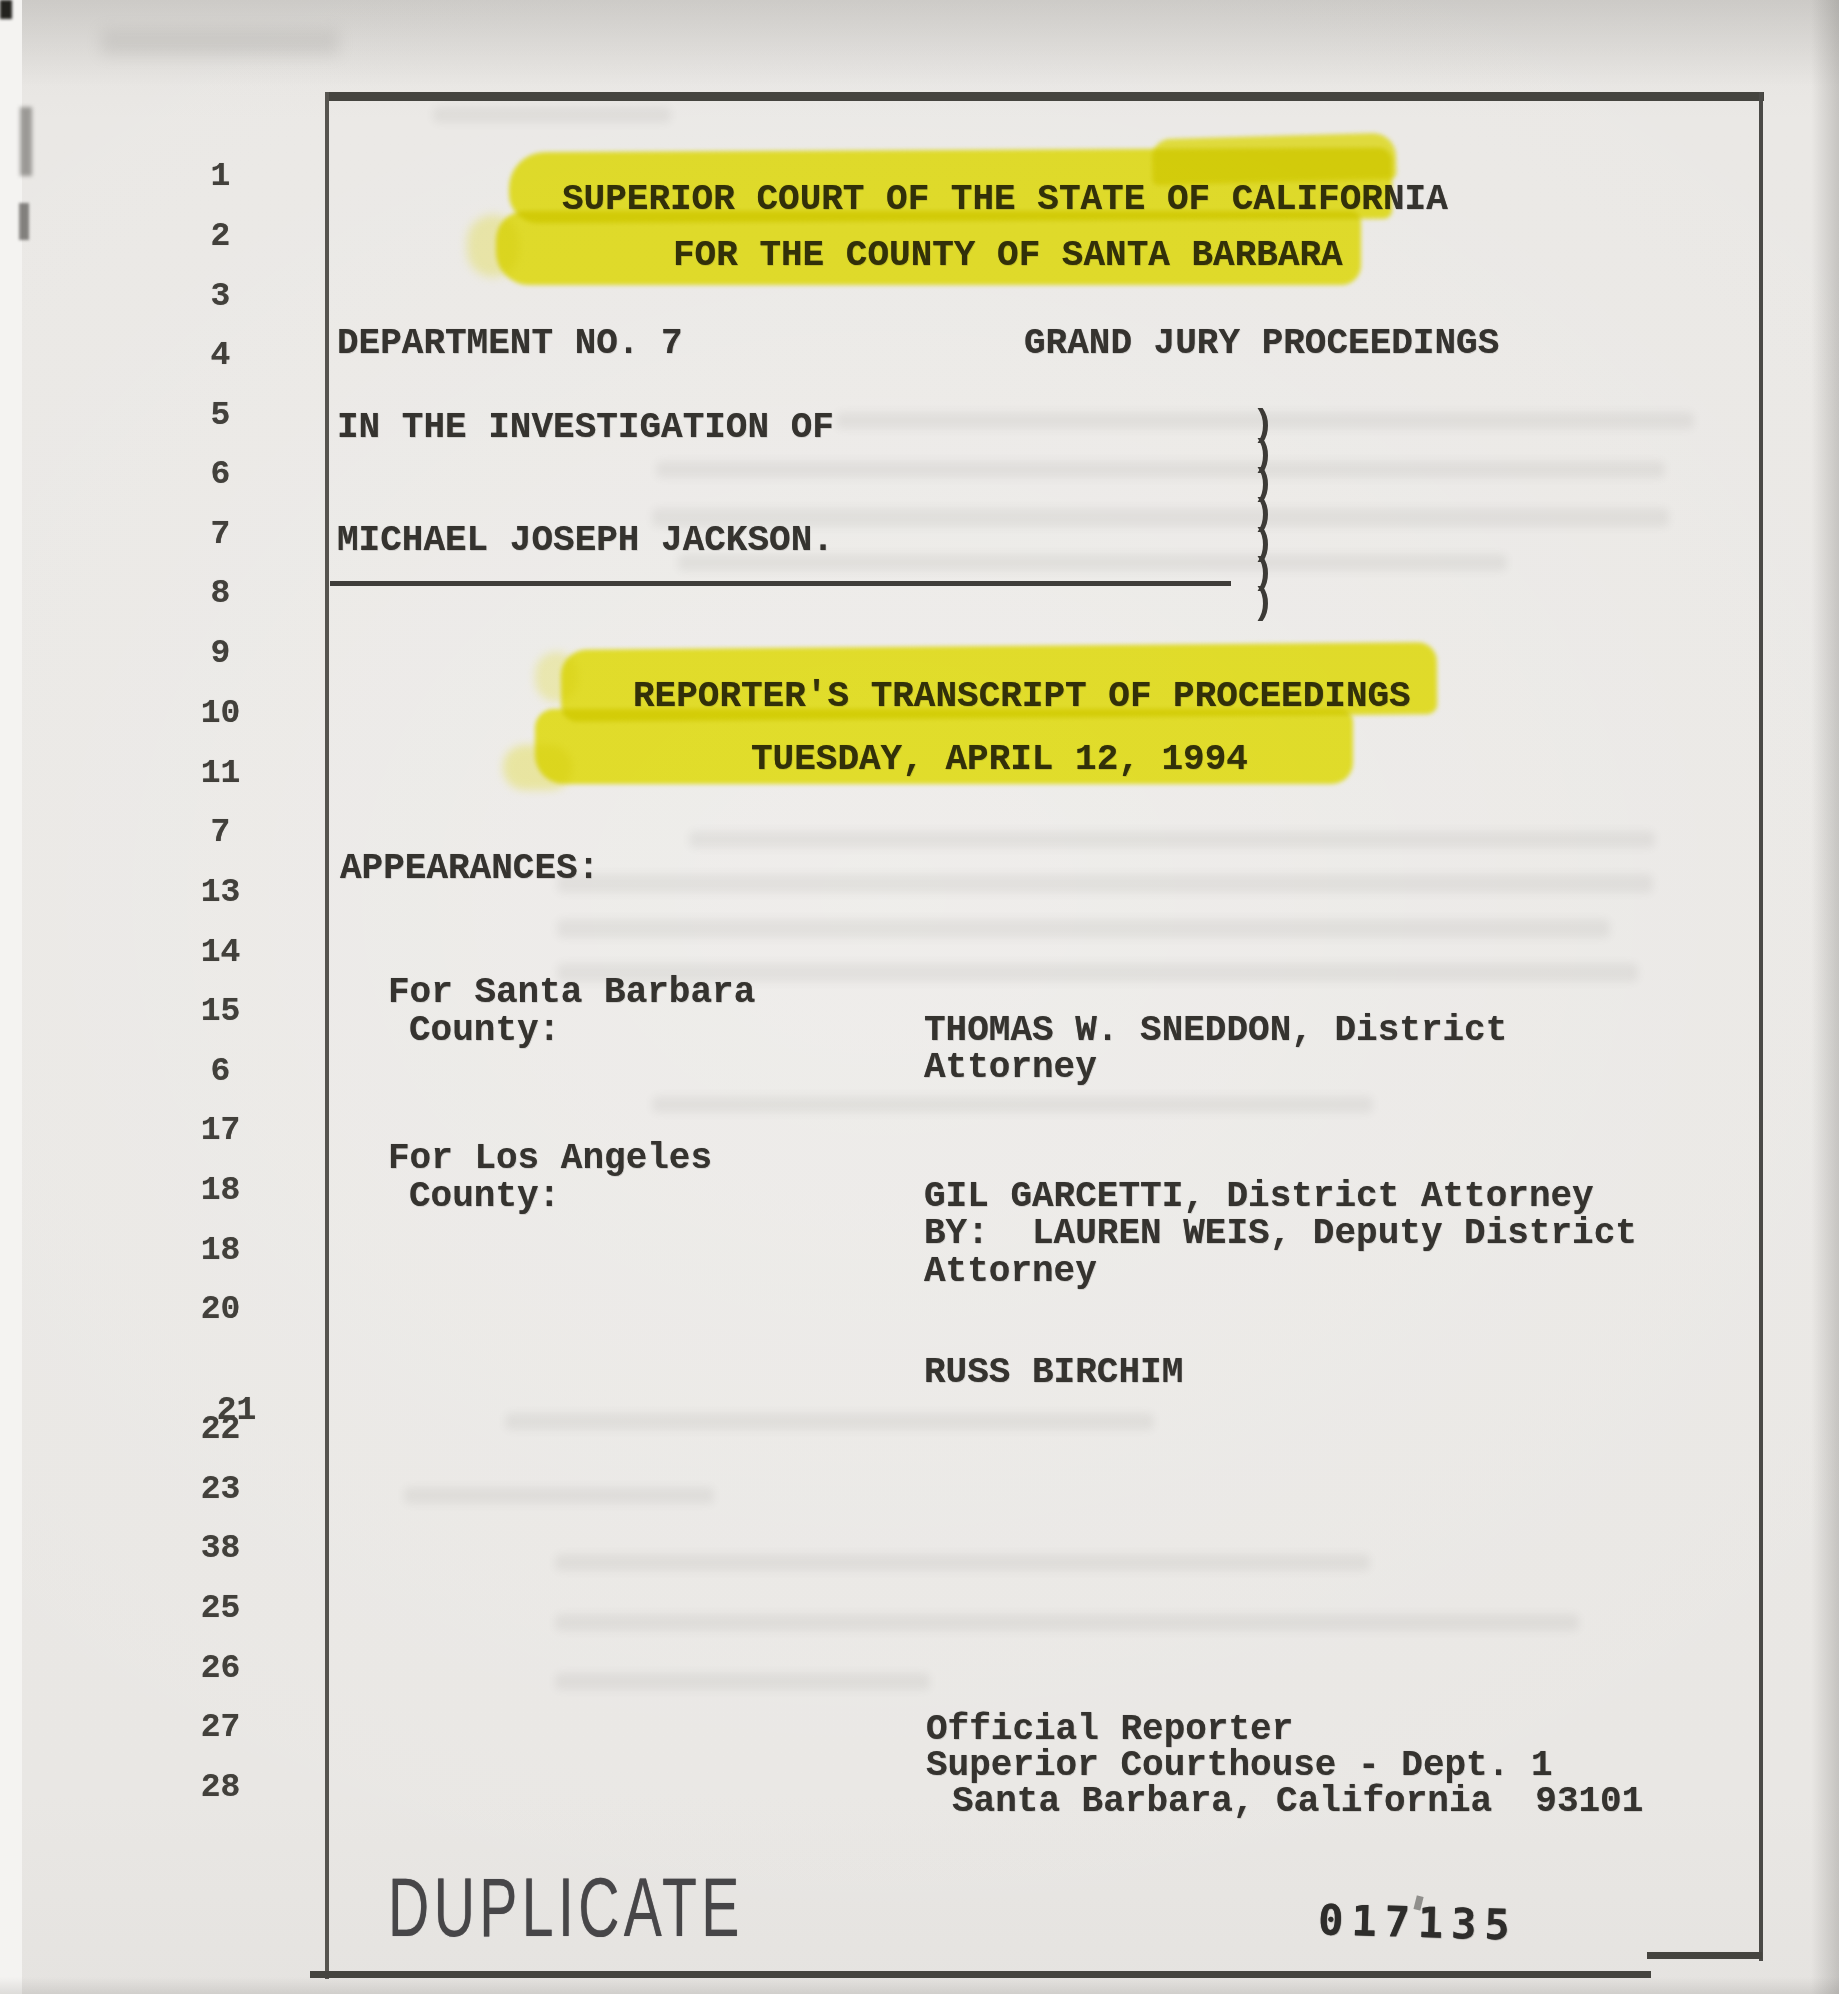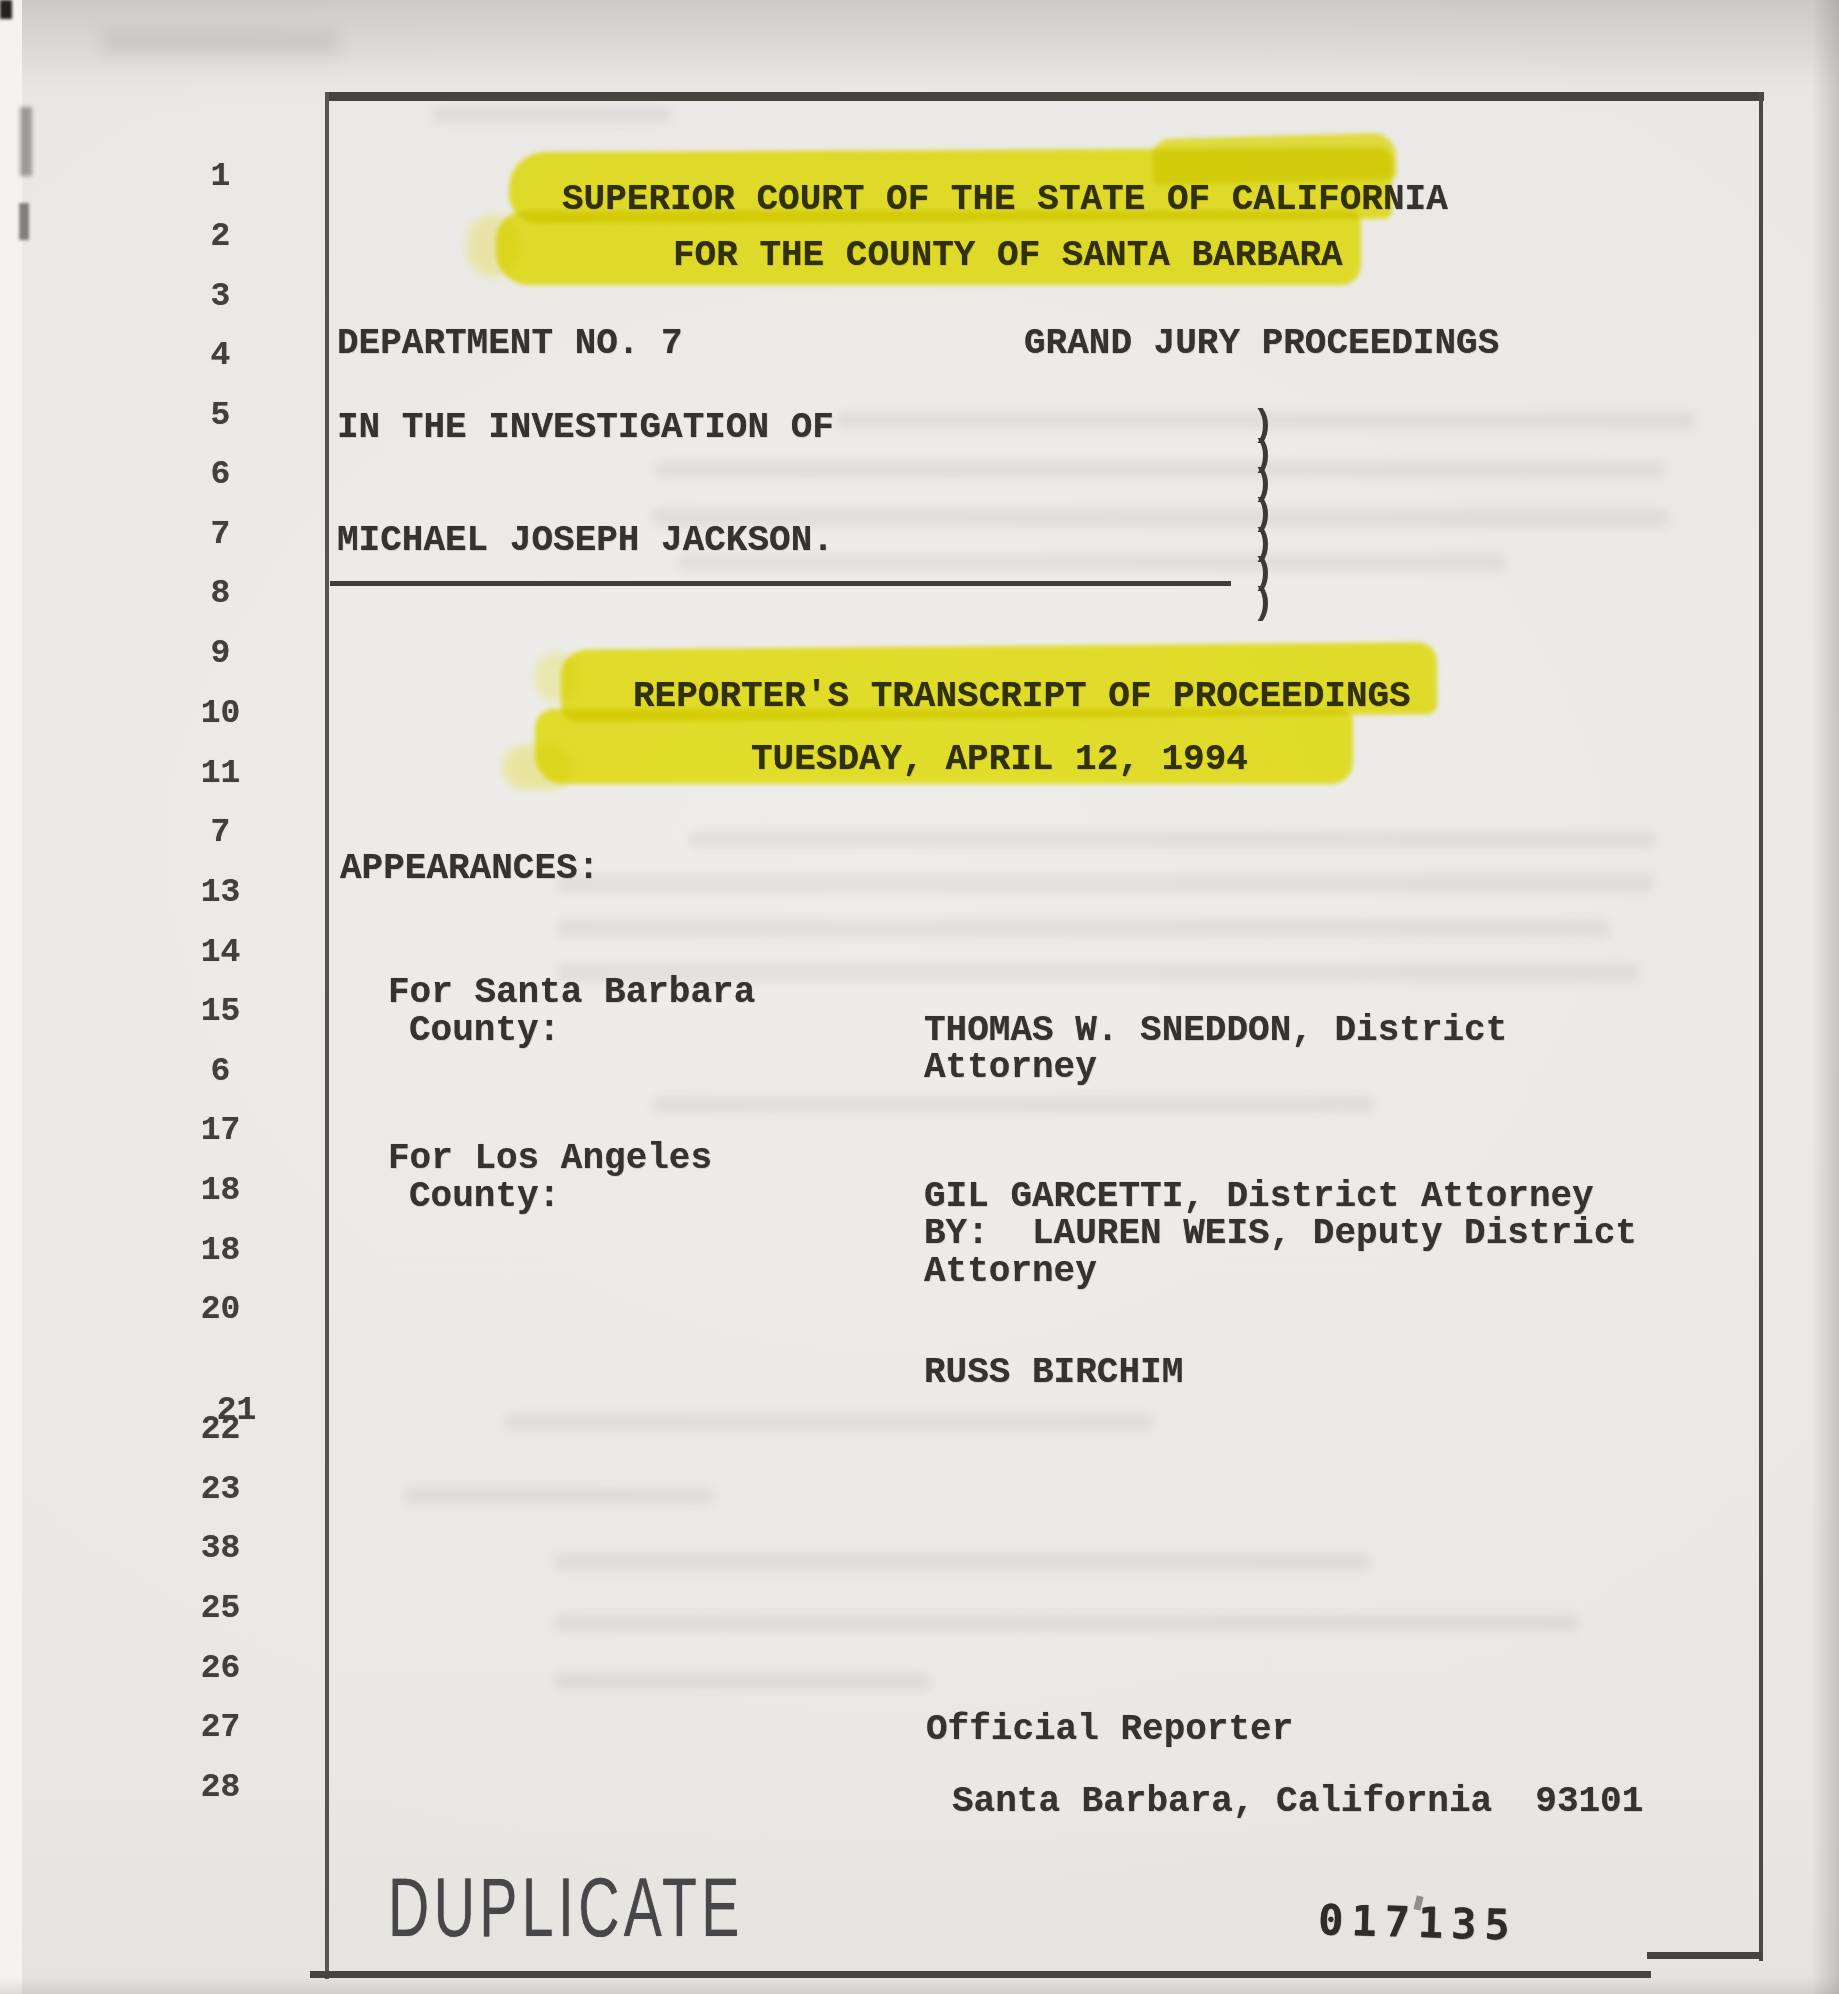--- a/index.html
+++ b/index.html
@@ -158,20 +158,21 @@
 
   <div class="tw" style="left:388px;top:1139px;">For Los Angeles</div>
   <div class="tw" style="left:409px;top:1177px;">County:</div>
   <div class="tw" style="left:924px;top:1177px;">GIL GARCETTI, District Attorney</div>
   <div class="tw" style="left:924px;top:1214px;">BY:  LAUREN WEIS, Deputy District</div>
   <div class="tw" style="left:924px;top:1252px;">Attorney</div>
 
   <div class="tw" style="left:924px;top:1353px;">RUSS BIRCHIM</div>
 
   <div class="tw" style="left:926px;top:1710px;">Official Reporter</div>
+  <div class="tw" style="left:926px;top:1746px;">Superior Courthouse - Dept. 1</div>
   <div class="tw" style="left:952px;top:1782px;">Santa Barbara, California  93101</div>
 
   <div class="stamp">DUPLICATE</div>
   <div class="bates">017135</div>
   <div class="artifact" style="left:1415px;top:1896px;width:7.2px;height:14.4px;background:#4a4946;opacity:.55;filter:blur(0.7px);transform:rotate(14deg);"></div>
 
   <div class="hl" style="left:509px;top:150px;width:883px;height:71px;border-radius:36px 13px 8.7px 29px;transform:rotate(-0.3deg);"></div>
   <div class="hl" style="left:496px;top:211px;width:865px;height:74px;border-radius:29px 10px 20px 33px;"></div>
   <div class="hl" style="left:1152px;top:136px;width:244px;height:46px;border-radius:19px 23px 5.8px 5.8px;transform:rotate(-1.6deg);opacity:.9;"></div>
   <div class="hl pale" style="left:467px;top:215px;width:52px;height:62px;border-radius:29px;opacity:.45;filter:blur(5px);"></div>

